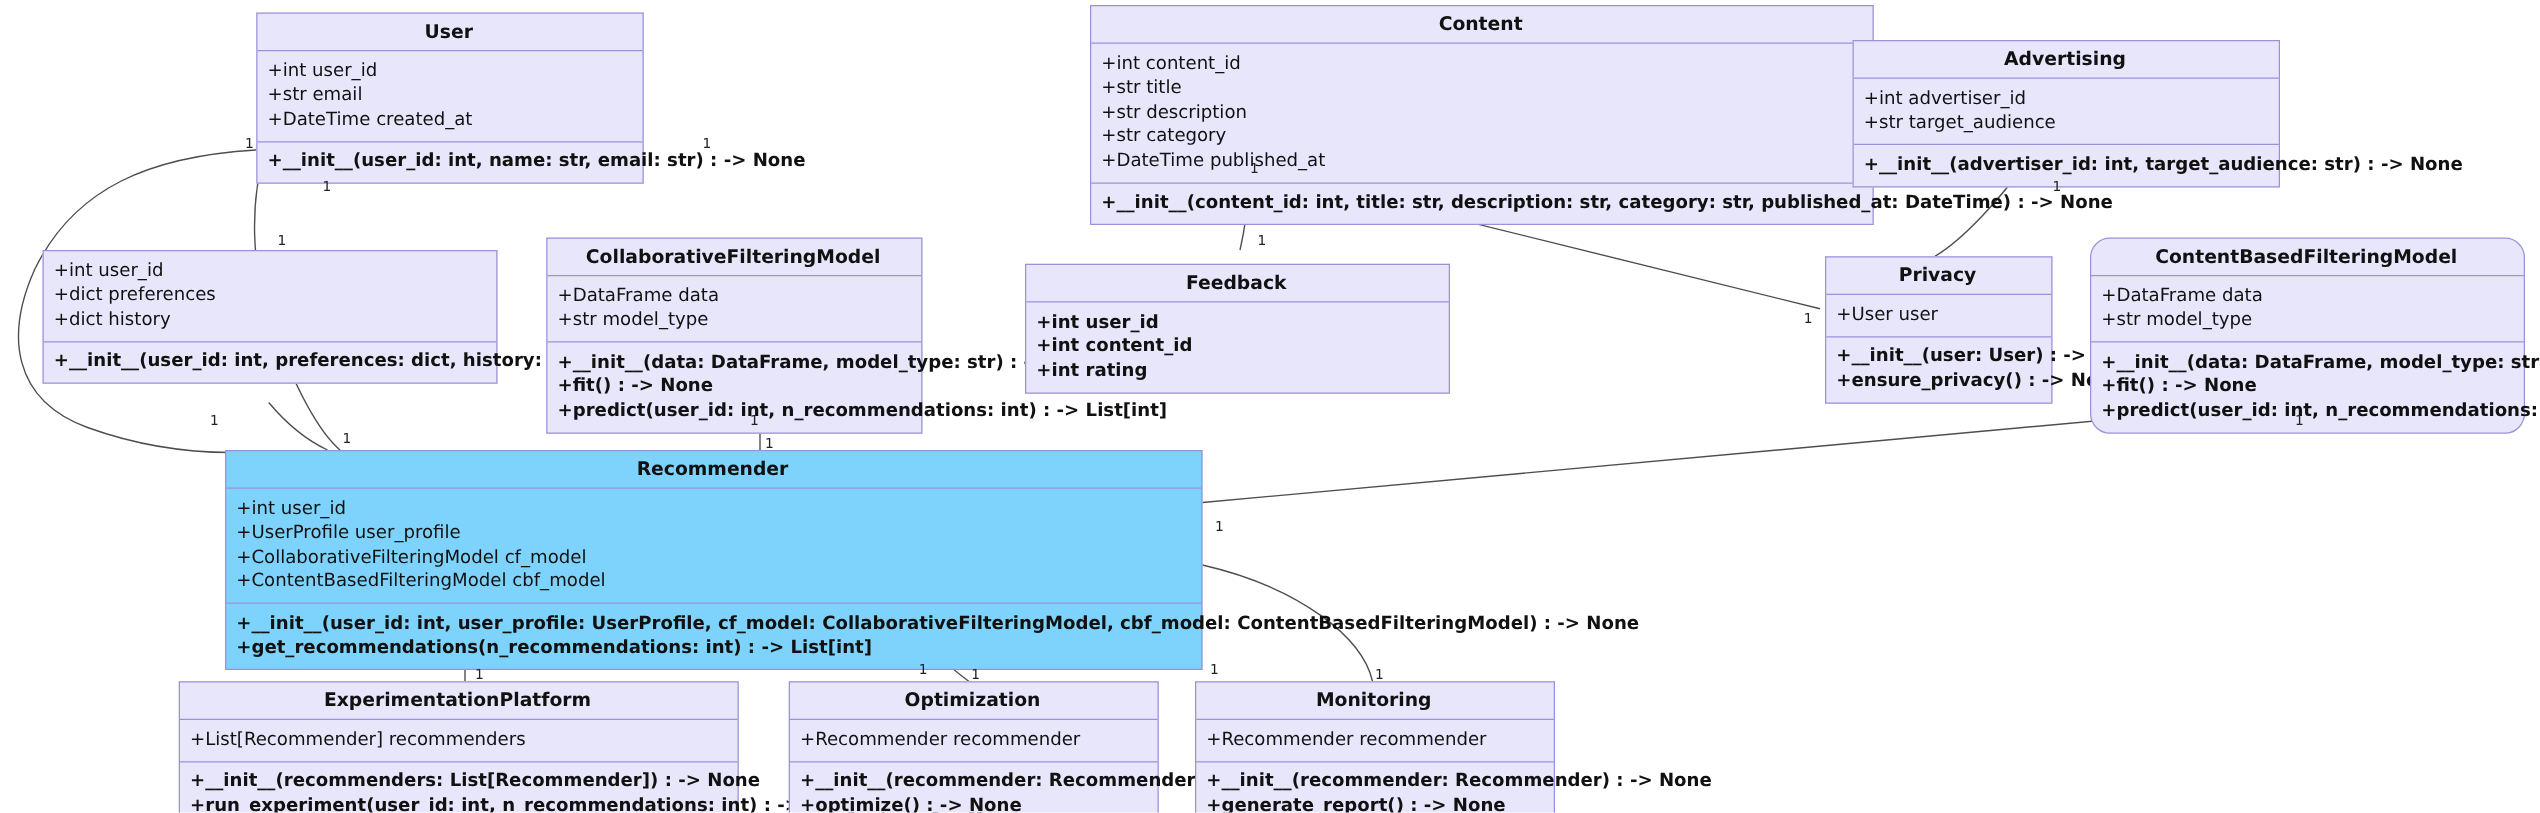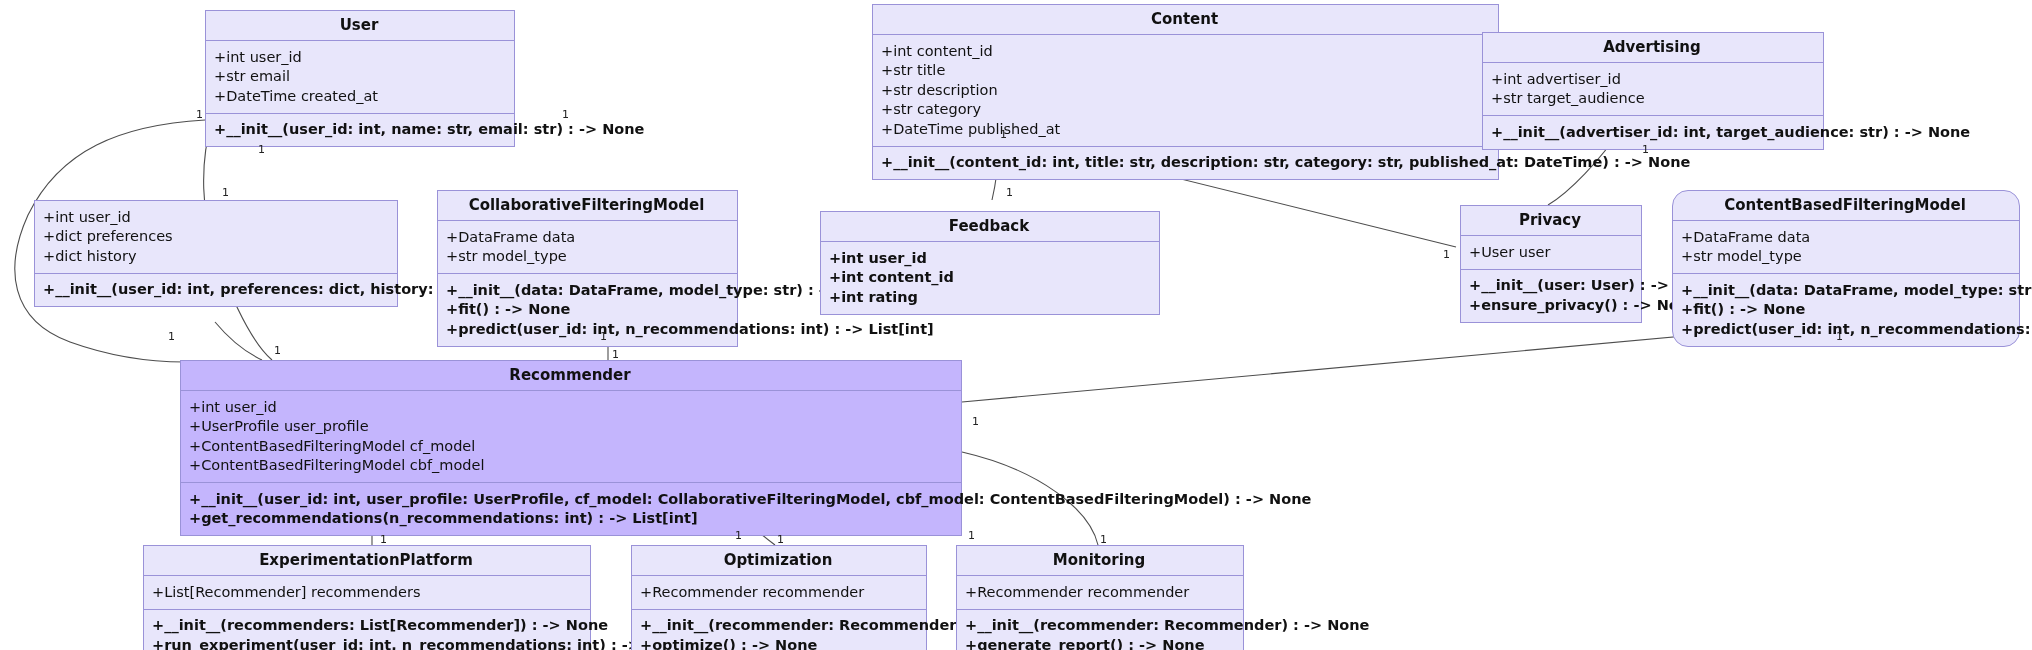--- a/index.html
+++ b/index.html
@@ -160,26 +160,26 @@
       <div class="uml-section" style="border-bottom-color: rgb(154, 146, 216);">
         <div class="uml-line">+DataFrame data</div>
         <div class="uml-line">+str model_type</div>
       </div>
       <div class="uml-section">
         <div class="uml-line">+__init__(data: DataFrame, model_type: str) : -&gt; None</div>
         <div class="uml-line">+fit() : -&gt; None</div>
         <div class="uml-line">+predict(user_id: int, n_recommendations: int) : -&gt; List[int]</div>
       </div>
     </div>
-    <div class="uml-class" style="left: 180px; top: 360px; width: 782px; background: #c4b5fd; border-color: rgb(154, 146, 216); color: rgb(17, 17, 17);">
+    <div class="uml-class" style="left: 180px; top: 360px; width: 782px; background: #7dd3fc; border-color: rgb(154, 146, 216); color: rgb(17, 17, 17);">
       <div class="uml-title" style="border-bottom-color: rgb(154, 146, 216);">Recommender</div>
       <div class="uml-section" style="border-bottom-color: rgb(154, 146, 216);">
         <div class="uml-line">+int user_id</div>
         <div class="uml-line">+UserProfile user_profile</div>
-        <div class="uml-line">+ContentBasedFilteringModel cf_model</div>
+        <div class="uml-line">+CollaborativeFilteringModel cf_model</div>
         <div class="uml-line">+ContentBasedFilteringModel cbf_model</div>
       </div>
       <div class="uml-section">
         <div class="uml-line">+__init__(user_id: int, user_profile: UserProfile, cf_model: CollaborativeFilteringModel, cbf_model: ContentBasedFilteringModel) : -&gt; None</div>
         <div class="uml-line">+get_recommendations(n_recommendations: int) : -&gt; List[int]</div>
       </div>
     </div>
     <div class="uml-class" style="left: 143px; top: 545px; width: 448px; background: rgb(232, 230, 251); border-color: rgb(154, 146, 216); color: rgb(17, 17, 17);">
       <div class="uml-title" style="border-bottom-color: rgb(154, 146, 216);">ExperimentationPlatform</div>
       <div class="uml-section" style="border-bottom-color: rgb(154, 146, 216);">

